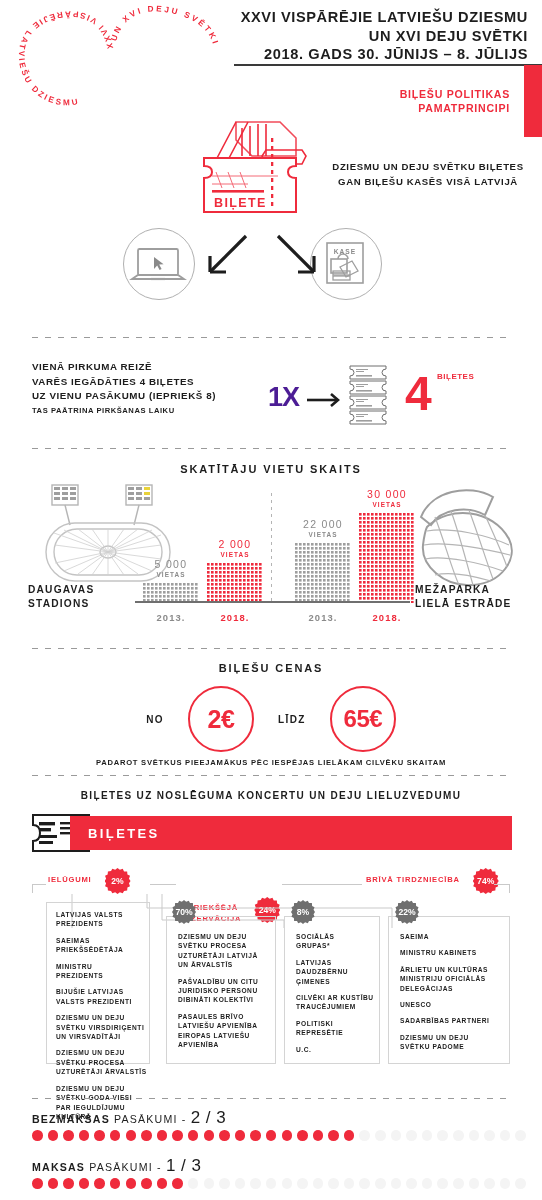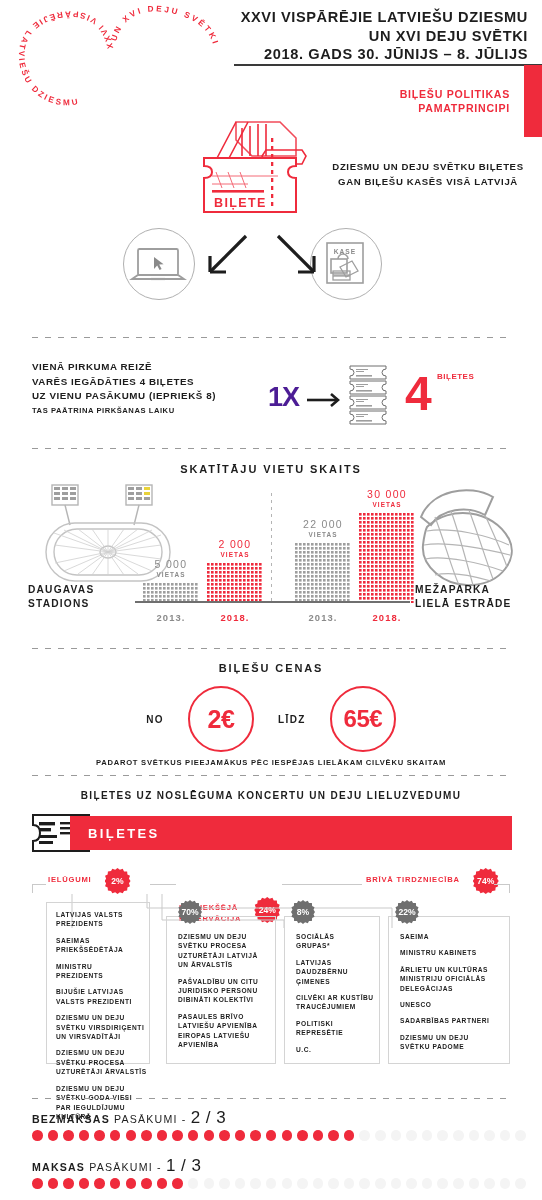--- a/index.html
+++ b/index.html
@@ -567,21 +567,21 @@
     <div class="item" style="white-space:pre-line">DZIESMU UN DEJU
 SVĒTKU PROCESA
 UZTURĒTĀJI ĀRVALSTĪS</div>
     <div class="item" style="white-space:pre-line">DZIESMU UN DEJU
 SVĒTKU GODA VIESI
 PAR IEGULDĪJUMU
 KULTŪRĀ</div>
   </div>
 
   <div class="col-box" style="left:166px; top:126px; width:110px; height:148px;"></div>
-  <div class="sub-badge badge grey-b starburst" style="left:178px; top:116px; position:absolute;">70%</div>
+  <div class="sub-badge badge grey-b starburst" style="left:172px; top:116px; position:absolute;">70%</div>
   <div class="col-list" style="left:178px; top:142px; width:100px;">
     <div class="item" style="white-space:pre-line">DZIESMU UN DEJU
 SVĒTKU PROCESA
 UZTURĒTĀJI LATVIJĀ
 UN ĀRVALSTĪS</div>
     <div class="item" style="white-space:pre-line">PAŠVALDĪBU UN CITU
 JURIDISKO PERSONU
 DIBINĀTI KOLEKTĪVI</div>
     <div class="item" style="white-space:pre-line">PASAULES BRĪVO
 LATVIEŠU APVIENĪBA

